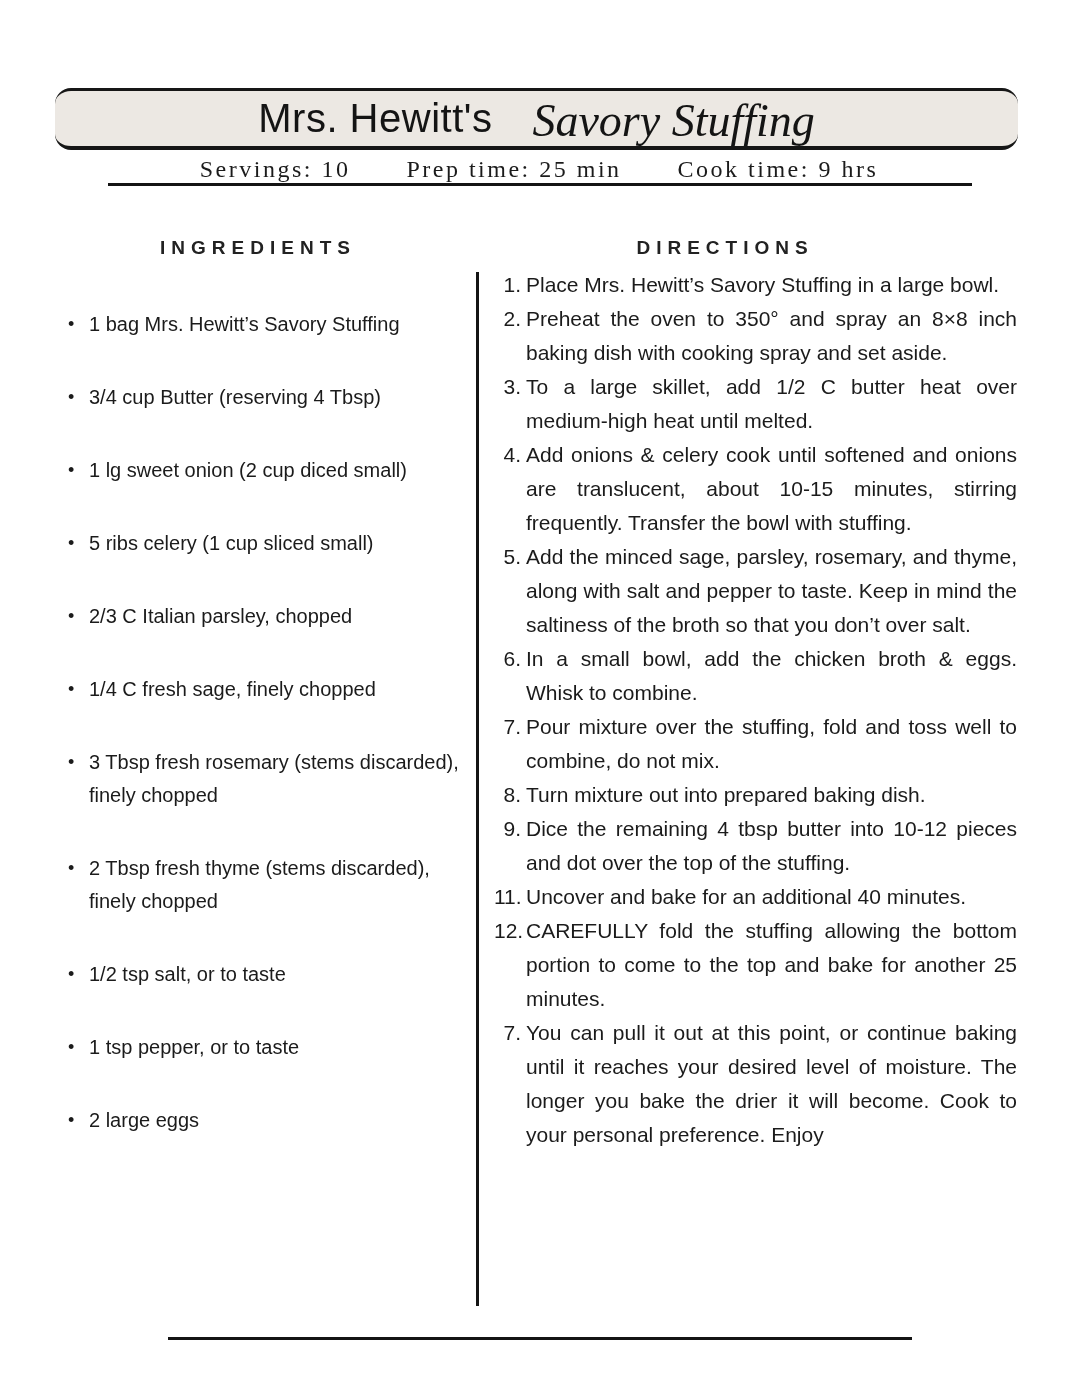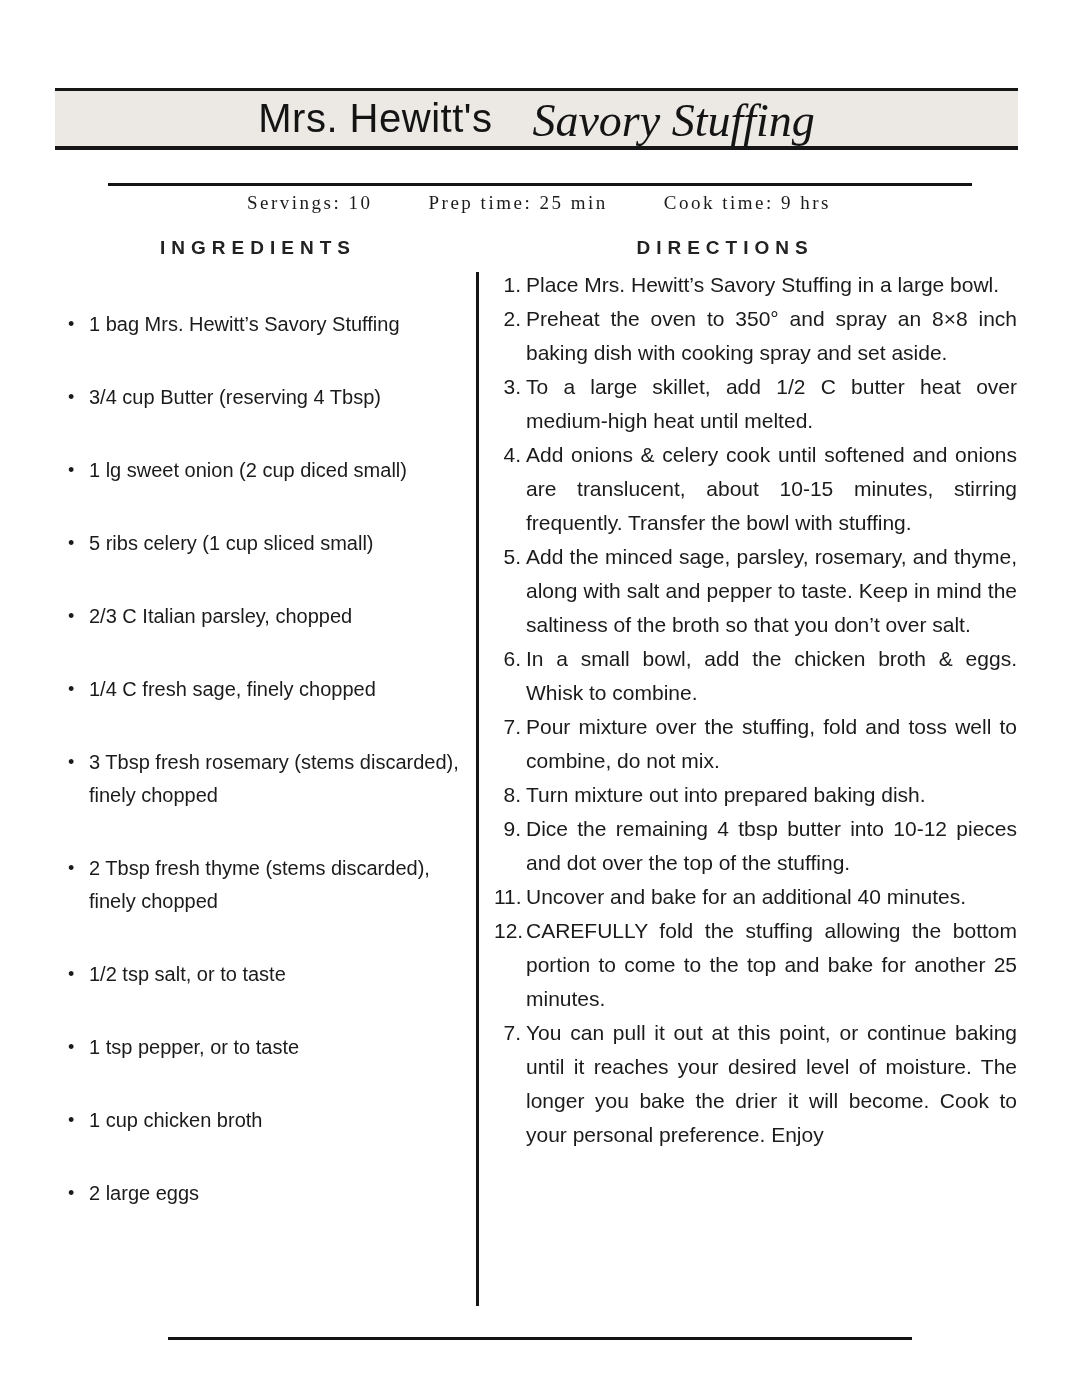--- a/index.html
+++ b/index.html
@@ -6,34 +6,34 @@
   .page {
     position:relative; width:1080px; height:1398px; background:#ffffff;
     font-family:"Liberation Sans", sans-serif; color:#1b1b1b; overflow:hidden;
   }
 
   
   .band {
     position:absolute; left:55px; top:88px; width:963px; height:62px;
     box-sizing:border-box; background:#ece8e3;
     border-top:3px solid #161616; border-bottom:4px solid #161616;
-    display:flex; align-items:center; justify-content:center; gap:40px;
+    display:flex; align-items:center; justify-content:center; gap:40px;border-radius:16px;
   }
   .brand { font-size:40px; color:#141414; letter-spacing:0.5px; }
   .recipe-name {
     font-family:"Liberation Serif", serif; font-style:italic;
     font-size:46px; color:#141414; padding-top:4px;
   }
 
   
   .meta {
     position:absolute; left:105px; top:156px; width:868px;
     display:flex; justify-content:center; gap:56px;
-    font-family:"Liberation Serif", serif; font-size:19px;
-    letter-spacing:2.5px; color:#1b1b1b; white-space:nowrap;margin-top:36px;
+    font-family:"Liberation Serif", serif; font-size:24px;
+    letter-spacing:2.5px; color:#1b1b1b; white-space:nowrap;
   }
   .meta-rule {
     position:absolute; left:108px; top:183px; width:864px; height:3px;
     background:#141414;
   }
 
   
   .col-heading {
     position:absolute; top:221px; transform:translateX(-50%);
     font-size:19px; letter-spacing:6px; color:#222222; white-space:nowrap;
@@ -102,21 +102,20 @@
     <li>1 bag Mrs. Hewitt’s Savory Stuffing</li>
     <li>3/4 cup Butter (reserving 4 Tbsp)</li>
     <li>1 lg sweet onion (2 cup diced small)</li>
     <li>5 ribs celery (1 cup sliced small)</li>
     <li>2/3 C Italian parsley, chopped</li>
     <li>1/4 C fresh sage, finely chopped</li>
     <li>3 Tbsp fresh rosemary (stems discarded), finely chopped</li>
     <li>2 Tbsp fresh thyme (stems discarded), finely chopped</li>
     <li>1/2 tsp salt, or to taste</li>
     <li>1 tsp pepper, or to taste</li>
-    <li>1 cup chicken broth</li>
     <li>2 large eggs</li>
   </ul>
 
   <div class="divider"></div>
 
   <ol class="directions">
     <li><span class="num">1.</span><span>Place Mrs. Hewitt’s Savory Stuffing in a large bowl.</span></li>
     <li><span class="num">2.</span><span>Preheat the oven to 350° and spray an 8×8 inch baking dish with cooking spray and set aside.</span></li>
     <li><span class="num">3.</span><span>To a large skillet, add 1/2 C butter heat over medium-high heat until melted.</span></li>
     <li><span class="num">4.</span><span>Add onions &amp; celery cook until softened and onions are translucent, about 10-15 minutes, stirring frequently. Transfer the bowl with stuffing.</span></li>

